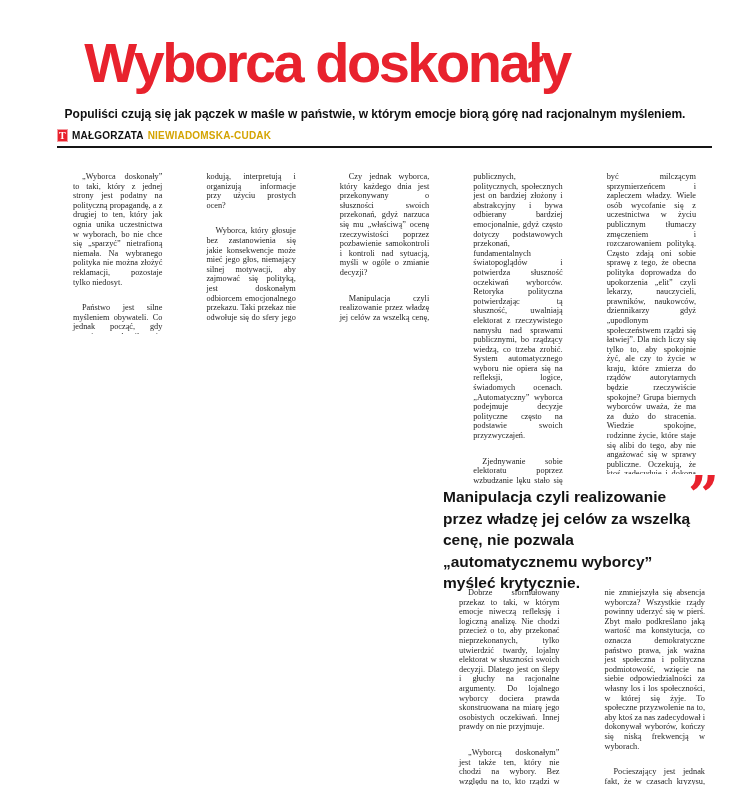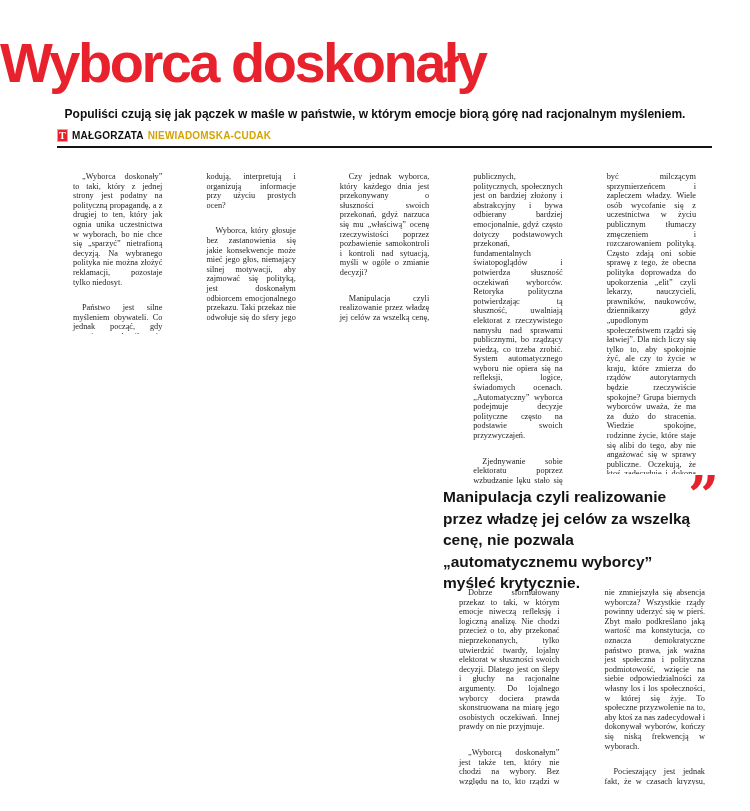--- a/index.html
+++ b/index.html
@@ -1,20 +1,20 @@
 <!DOCTYPE html>
 <html><head>
 <meta charset="utf-8">
 <title>Wyborca doskonały</title>
 <style>
   html,body { margin:0; padding:0; background:#ffffff; }
   .page { position:relative; width:750px; height:811px; background:#ffffff; overflow:hidden;
           font-family:"Liberation Serif", serif; color:#1d1d1d; }
 
-  .title { position:absolute; top:30px; left:0; width:654px; margin:0; text-align:left;
+  .title { position:absolute; top:30px; left:0; width:654px; margin:0; text-align:center;
            font-family:"Liberation Sans", sans-serif; font-weight:bold; font-size:56px;
            letter-spacing:-2.5px; color:#e8222d; }
 
   .subtitle { position:absolute; top:107px; left:20px; width:710px; margin:0; text-align:center;
               font-family:"Liberation Sans", sans-serif; font-weight:bold; font-size:12px; color:#101010; }
 
   .byline { position:absolute; top:129px; left:57px; width:655px; display:flex; align-items:center;
             gap:4px; font-family:"Liberation Sans", sans-serif; font-weight:bold; font-size:10px;
             letter-spacing:0.2px; color:#101010; }
   .masthead { display:inline-flex; align-items:center; justify-content:center; width:11px; height:13px;
@@ -57,21 +57,21 @@
   <div class="byline">
     <span class="masthead">T</span>
     <span>MAŁGORZATA</span>
     <span class="byline-last">NIEWIADOMSKA-CUDAK</span>
   </div>
 
   <div class="rule"></div>
 
   <div class="cols-top">
     <div class="col c1">
-      <p class="ind">„Wyborca doskonały” to taki, który z jednej strony jest podatny na polityczną propagandę, a z drugiej to ten, który jak ognia unika uczestnictwa w wyborach, bo nie chce się „sparzyć” nietrafioną decyzją. Na wybranego polityka nie można złożyć reklamacji, pozostaje tylko niedosyt.</p>
+      <p class="ind">„Wyborca doskonały” to taki, który z jednej strony jest podatny na polityczną propagandę, a z drugiej to ten, który jak ognia unika uczestnictwa w wyborach, bo nie chce się „sparzyć” nietrafioną niemała. Na wybranego polityka nie można złożyć reklamacji, pozostaje tylko niedosyt.</p>
       <p class="ind">Państwo jest silne myśleniem obywateli. Co jednak począć, gdy emocje są tak silne, że kompletnie niwelują intelektualną refleksję, a ludzie automatycznie</p>
     </div>
     <div class="col c2">
       <p>kodują, interpretują i organizują informacje przy użyciu prostych ocen?</p>
       <p class="ind">Wyborca, który głosuje bez zastanowienia się jakie konsekwencje może mieć jego głos, niemający silnej motywacji, aby zajmować się polityką, jest doskonałym odbiorcem emocjonalnego przekazu. Taki przekaz nie odwołuje się do sfery jego myślenia, lecz do uczuć. Nie przykładając szczególnej wagi do polityki, podejmuje decyzje w sposób spontaniczny i zautomatyzowany. W polityce, w przeciwieństwie do ekonomii, nie ma reklamacji na zakupiony towar.</p>
     </div>
     <div class="col c3">
       <p class="ind">Czy jednak wyborca, który każdego dnia jest przekonywany o słuszności swoich przekonań, gdyż narzuca się mu „właściwą” ocenę rzeczywistości poprzez pozbawienie samokontroli i kontroli nad sytuacją, myśli w ogóle o zmianie decyzji?</p>
       <p class="ind">Manipulacja czyli realizowanie przez władzę jej celów za wszelką cenę, nie pozwala „automatycznemu wyborcy” myśleć krytycznie. Kłopoty z racjonalnymi wyborami w sferze perswazji politycznej wynikają także z tego, że w przypadku reklamy mamy prosty przekaz „kup to”, a w przekazie dotyczącym spraw</p>
     </div>

